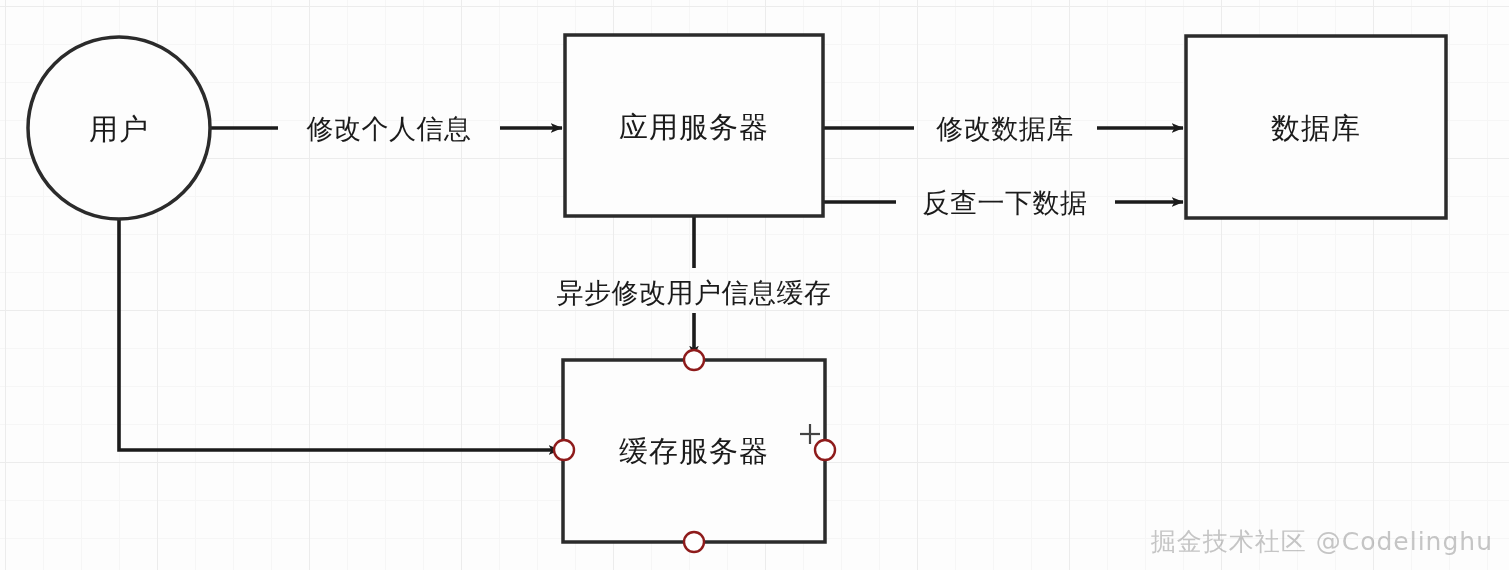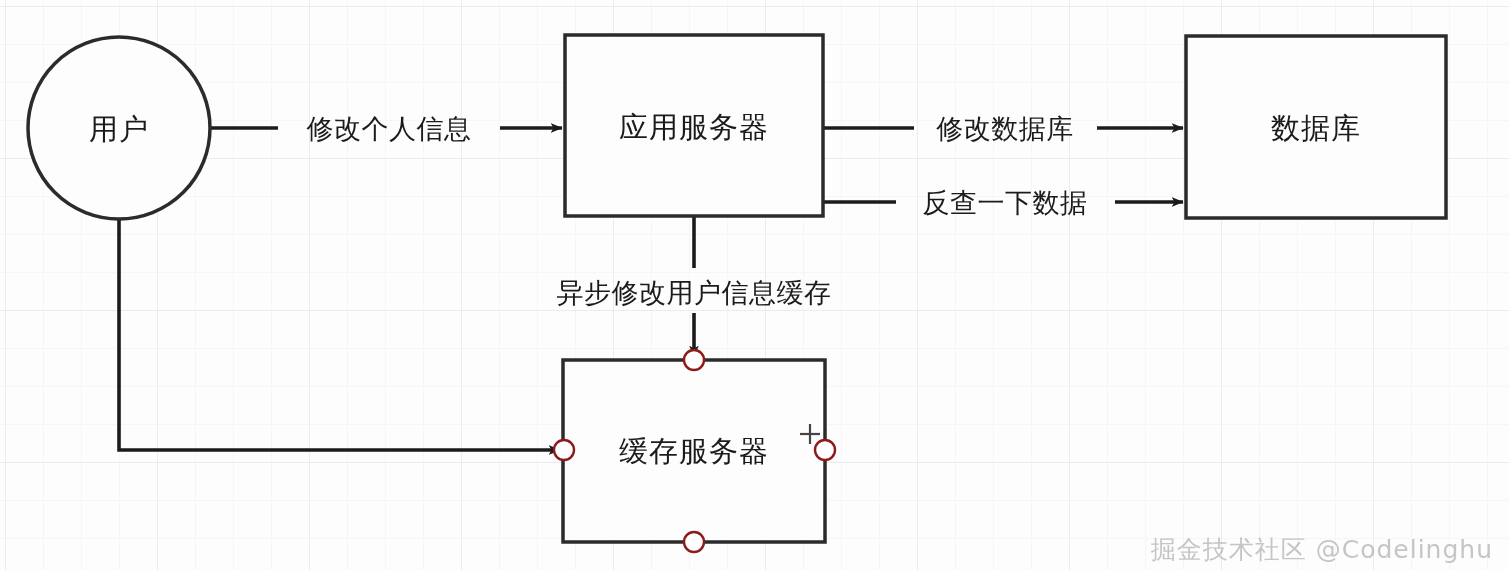--- a/index.html
+++ b/index.html
@@ -59,21 +59,21 @@
     stroke: #8e1b1b;
     stroke-width: 2.4;
   }
   .cursor-plus {
     stroke: #444444;
     stroke-width: 2.2;
   }
   .watermark {
     position: absolute;
     right: 16px;
-    bottom: 4px;
+    bottom: 12px;
     font-family: "DejaVu Sans", "Liberation Sans", sans-serif;
     font-size: 25px;
     color: rgba(120,120,120,0.42);
     letter-spacing: 1px;
     white-space: nowrap;
     user-select: none;
   }
 </style>
 </head>
 <body>

